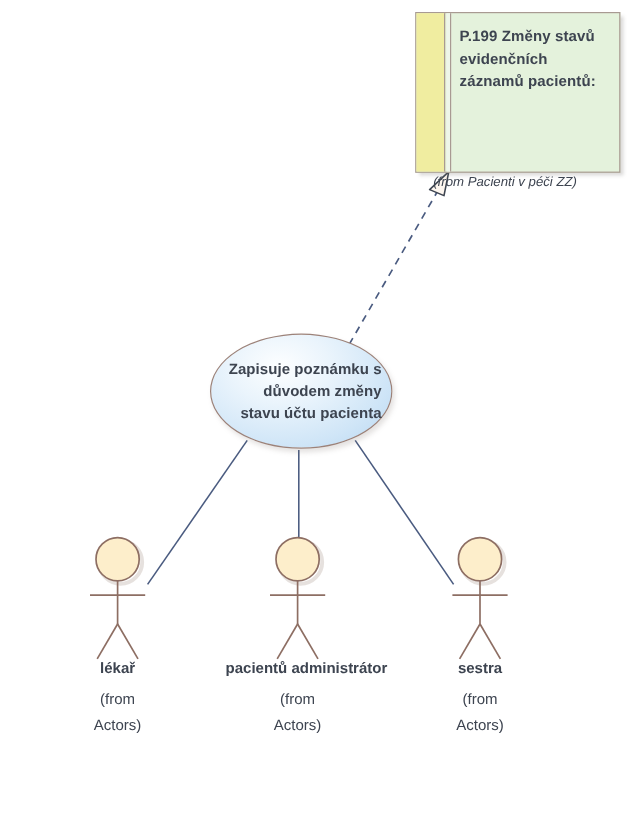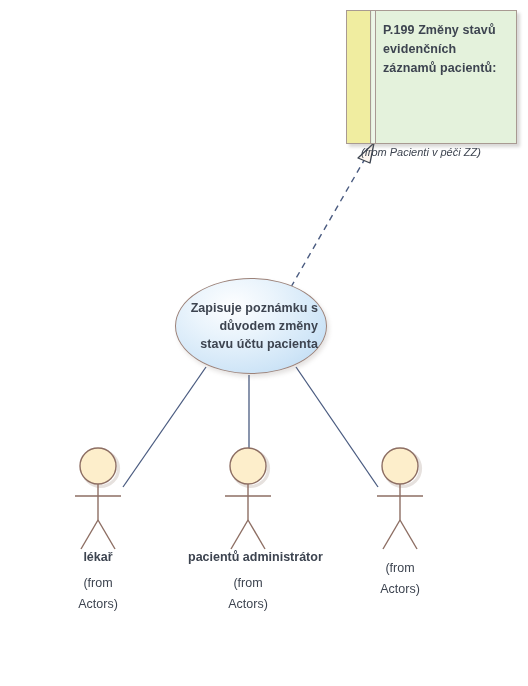--- a/index.html
+++ b/index.html
@@ -198,19 +198,20 @@
 
   <div class="actor" style="left:188px; top:549px;">
     <div class="actor-name">pacientů administrátor</div>
     <div class="actor-from">
       <div>(from</div>
       <div>Actors)</div>
     </div>
   </div>
 
   <div class="actor" style="left:340px; top:549px;">
+    <div class="actor-name">sestra</div>
     <div class="actor-from">
       <div>(from</div>
       <div>Actors)</div>
     </div>
   </div>
 
 </div>
 
 </body></html>

